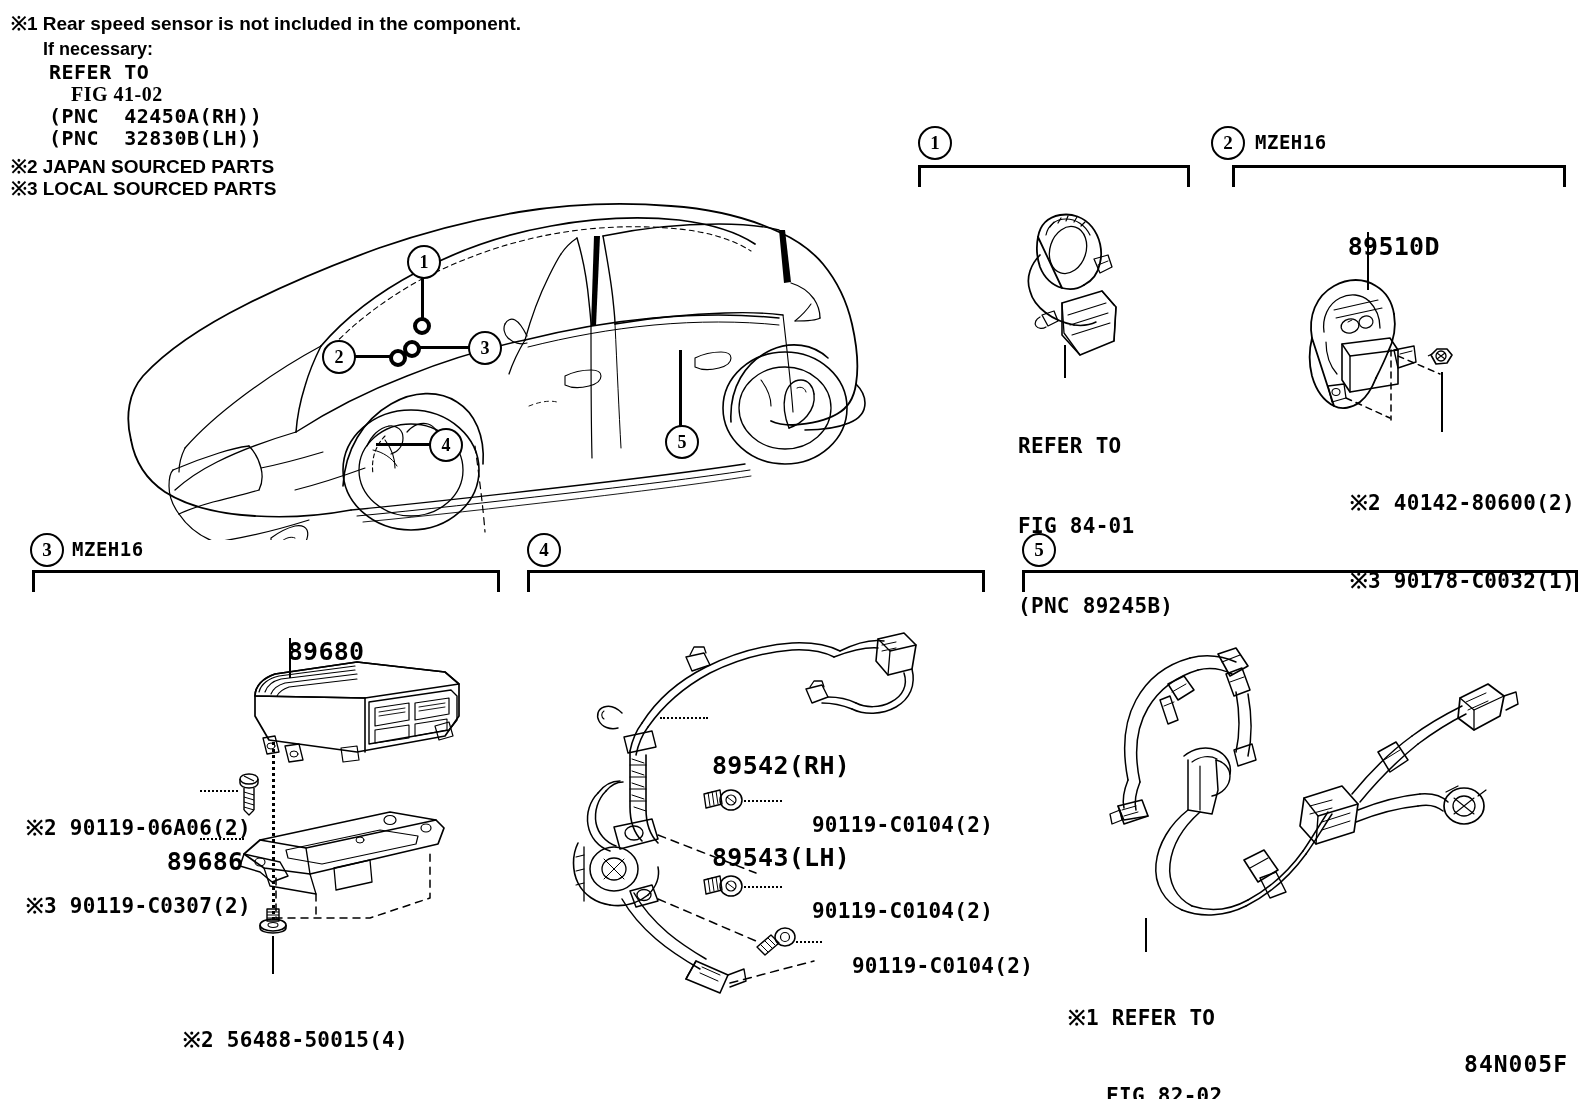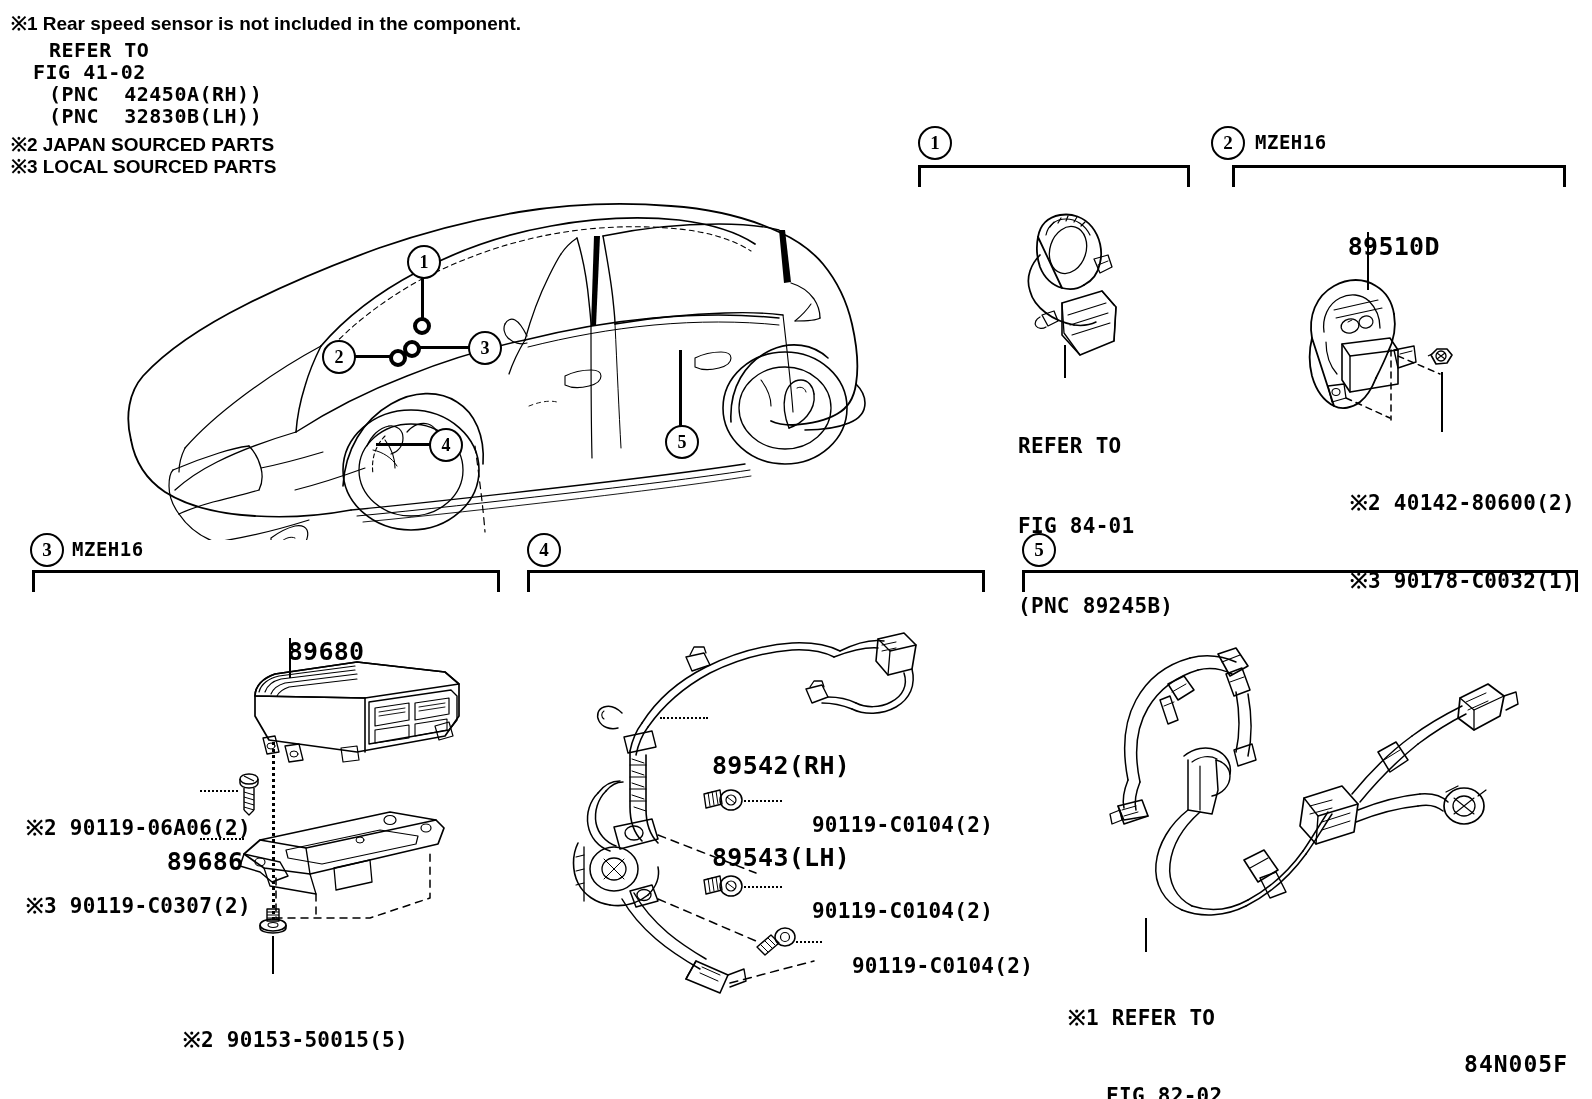--- a/index.html
+++ b/index.html
@@ -38,22 +38,23 @@
   #figcode{right:24px;bottom:22px;font-size:23px;font-weight:bold;
            font-family:"DejaVu Sans Mono","Liberation Mono",monospace;letter-spacing:1px;}
   svg{display:block;}
   .art{position:absolute;}
 </style>
 </head>
 <body>
 
 <div id="notes" class="abs">
   <div class="nline n-sans" style="margin-bottom:7px;">※1 Rear speed sensor is not included in the component.</div>
+  <div class="nline n-sans" style="margin-left:32px;margin-bottom:4px;font-size:18px;">If necessary:</div>
   <div class="nline n-mono" style="margin-left:38px;margin-bottom:2px;">REFER TO</div>
-  <div class="nline n-mono" style="margin-left:22px;margin-bottom:2px;">FIG 41-02</div>
+  <div class="nline n-mono" style="margin-left:60px;margin-bottom:2px;font-family:Liberation Serif, serif;">FIG 41-02</div>
   <div class="nline n-mono" style="margin-left:38px;margin-bottom:2px;">(PNC  42450A(RH))</div>
   <div class="nline n-mono" style="margin-left:38px;margin-bottom:9px;">(PNC  32830B(LH))</div>
   <div class="nline n-sans" style="margin-bottom:3px;">※2 JAPAN SOURCED PARTS</div>
   <div class="nline n-sans">※3 LOCAL SOURCED PARTS</div>
 </div>
 
 <div class="art" style="left:95px;top:140px;width:800px;height:400px;">
 <svg width="800" height="400" viewBox="0 0 800 400" fill="none" stroke="#000" stroke-width="1.6" stroke-linecap="round" stroke-linejoin="round">
 
   <path d="M36 300 C30 276 34 252 48 236 C70 212 108 186 152 164 C196 142 240 124 284 108
@@ -389,21 +390,21 @@
 <svg width="36" height="36" viewBox="0 0 36 36" fill="none" stroke="#000" stroke-width="1.5" stroke-linejoin="round">
   <path d="M12 4 L24 4 L24 16 L12 16 Z" stroke-width="1.4"></path>
   <path d="M12 7 L24 7 M12 10 L24 10 M12 13 L24 13" stroke-width="1"></path>
   <ellipse cx="18" cy="20" rx="13" ry="6" stroke-width="1.6"></ellipse>
   <path d="M5 20 L5 23 C5 26 11 28 18 28 C25 28 31 26 31 23 L31 20" stroke-width="1.5"></path>
   <ellipse cx="18" cy="20" rx="5" ry="2.5" stroke-width="1.1"></ellipse>
 </svg>
 </div>
 <div class="solidlead" style="left:272px;top:936px;width:2px;height:38px;"></div>
 <div class="lbl lbl-md" style="left:183px;top:974px;line-height:1.25;">
-  <div>※2 90153-50015(5)</div>
+  <div>※2 56488-50015(4)</div>
   
 </div>
 
 <div class="panel-num" style="left:527px;top:533px;">
   <span>4</span>
 </div>
 <div class="bracket" style="left:527px;top:570px;width:458px;"></div>
 
 <div class="art" style="left:560px;top:595px;width:400px;height:400px;">
 <svg width="400" height="400" viewBox="0 0 400 400" fill="none" stroke="#000" stroke-width="1.5" stroke-linejoin="round" stroke-linecap="round">

